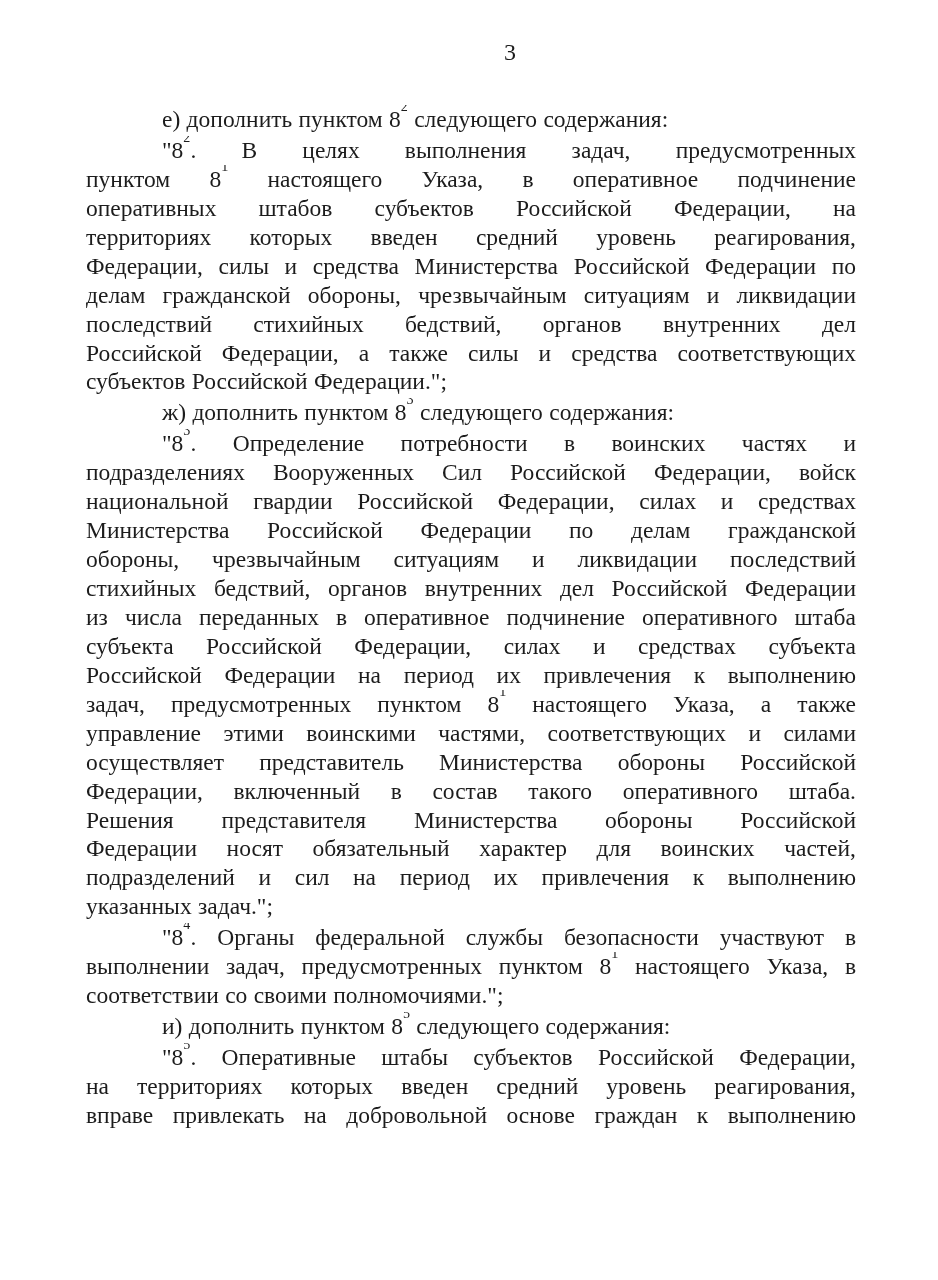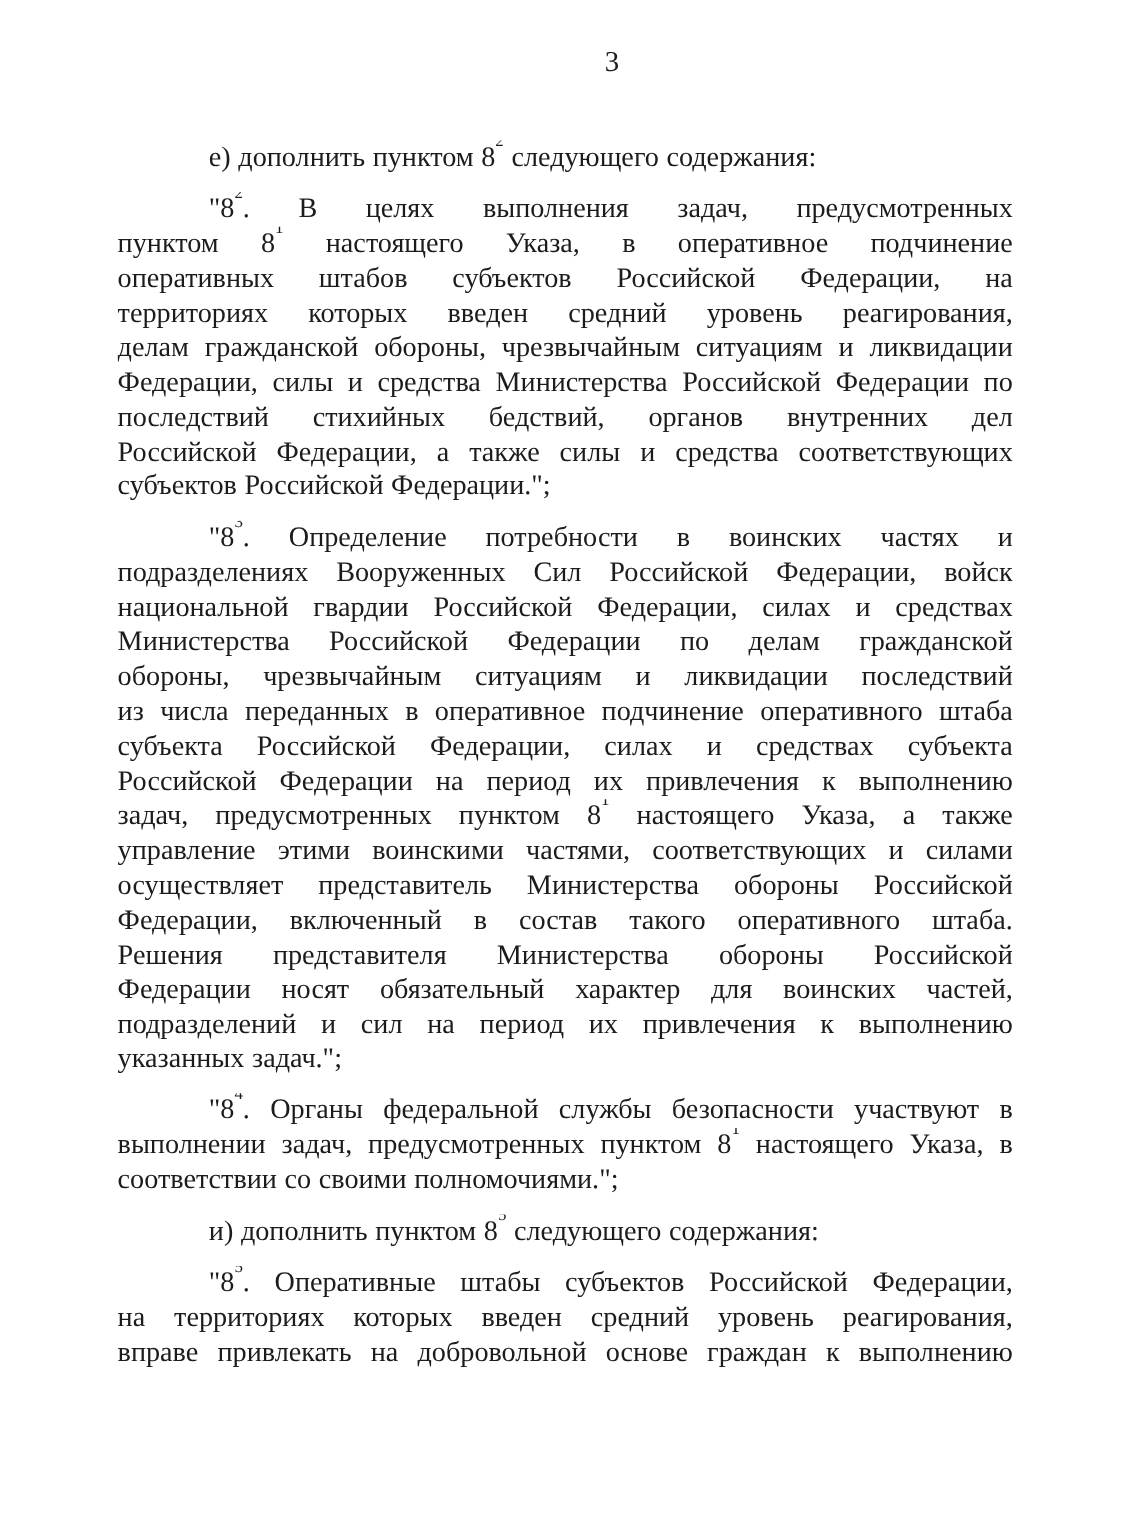--- a/index.html
+++ b/index.html
@@ -26,21 +26,21 @@
     line-height: 28px;
   }
   .content {
     position: absolute;
     left: 84px;
     top: 103px;
     width: 774px;
     font-size: 23.5px;
     line-height: 28.95px;
   }
-  .block { margin: 14px; padding: 0; }
+  .block { margin: 2px; padding: 0; }
   .line {
     height: 28.95px;
     overflow: hidden;
     text-align: left;
     word-spacing: 0.02em;
   }
   .line.just {
     text-align: justify;
     text-align-last: justify;
   }
@@ -62,32 +62,36 @@
   <div class="page-number">3</div>
   <div class="content">
       <div class="block">
         <div class="line ind">е) дополнить пунктом 8<sup>2</sup> следующего содержания:</div>
       </div>
       <div class="block">
         <div class="line just ind">"8<sup>2</sup>. В целях выполнения задач, предусмотренных</div>
         <div class="line just">пунктом 8<sup>1</sup> настоящего Указа, в оперативное подчинение</div>
         <div class="line just">оперативных штабов субъектов Российской Федерации, на</div>
         <div class="line just">территориях которых введен средний уровень реагирования,</div>
+        <div class="line just">Федерации, силы и средства Министерства Российской Федерации по</div>
         <div class="line just">делам гражданской обороны, чрезвычайным ситуациям и ликвидации</div>
-        <div class="line just">Федерации, силы и средства Министерства Российской Федерации по</div>
         <div class="line just">последствий стихийных бедствий, органов внутренних дел</div>
         <div class="line just">Российской Федерации, а также силы и средства соответствующих</div>
         <div class="line">субъектов Российской Федерации.";</div>
+      </div>
+      <div class="block">
+        <div class="line ind">ж) дополнить пунктом 8<sup>3</sup> следующего содержания:</div>
       </div>
       <div class="block">
         <div class="line just ind">"8<sup>3</sup>. Определение потребности в воинских частях и</div>
         <div class="line just">подразделениях Вооруженных Сил Российской Федерации, войск</div>
         <div class="line just">национальной гвардии Российской Федерации, силах и средствах</div>
         <div class="line just">Министерства Российской Федерации по делам гражданской</div>
         <div class="line just">обороны, чрезвычайным ситуациям и ликвидации последствий</div>
+        <div class="line just">стихийных бедствий, органов внутренних дел Российской Федерации</div>
         <div class="line just">из числа переданных в оперативное подчинение оперативного штаба</div>
         <div class="line just">субъекта Российской Федерации, силах и средствах субъекта</div>
         <div class="line just">Российской Федерации на период их привлечения к выполнению</div>
         <div class="line just">задач, предусмотренных пунктом 8<sup>1</sup> настоящего Указа, а также</div>
         <div class="line just">управление этими воинскими частями, соответствующих и силами</div>
         <div class="line just">осуществляет представитель Министерства обороны Российской</div>
         <div class="line just">Федерации, включенный в состав такого оперативного штаба.</div>
         <div class="line just">Решения представителя Министерства обороны Российской</div>
         <div class="line just">Федерации носят обязательный характер для воинских частей,</div>
         <div class="line just">подразделений и сил на период их привлечения к выполнению</div>

